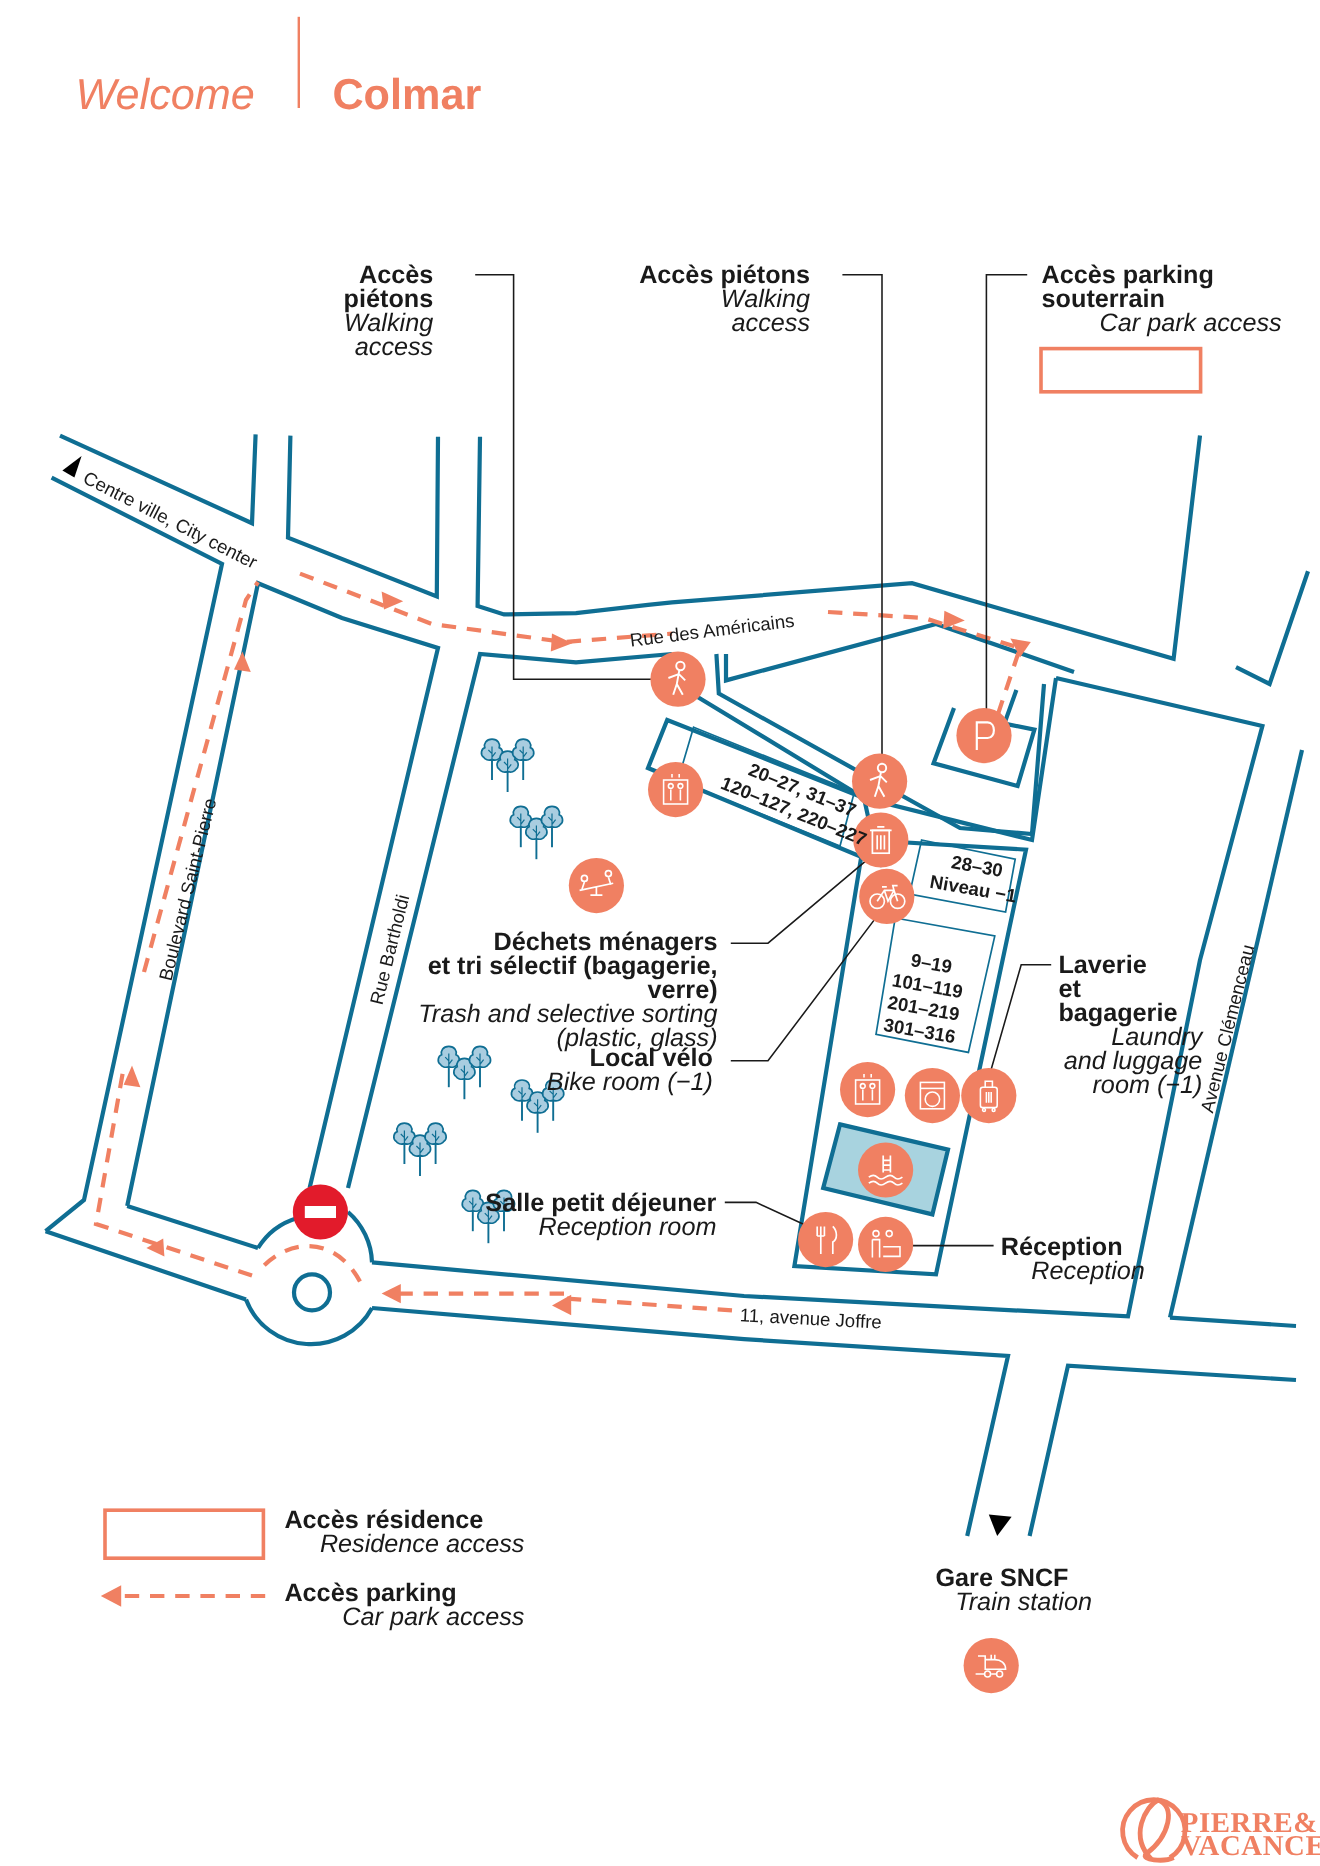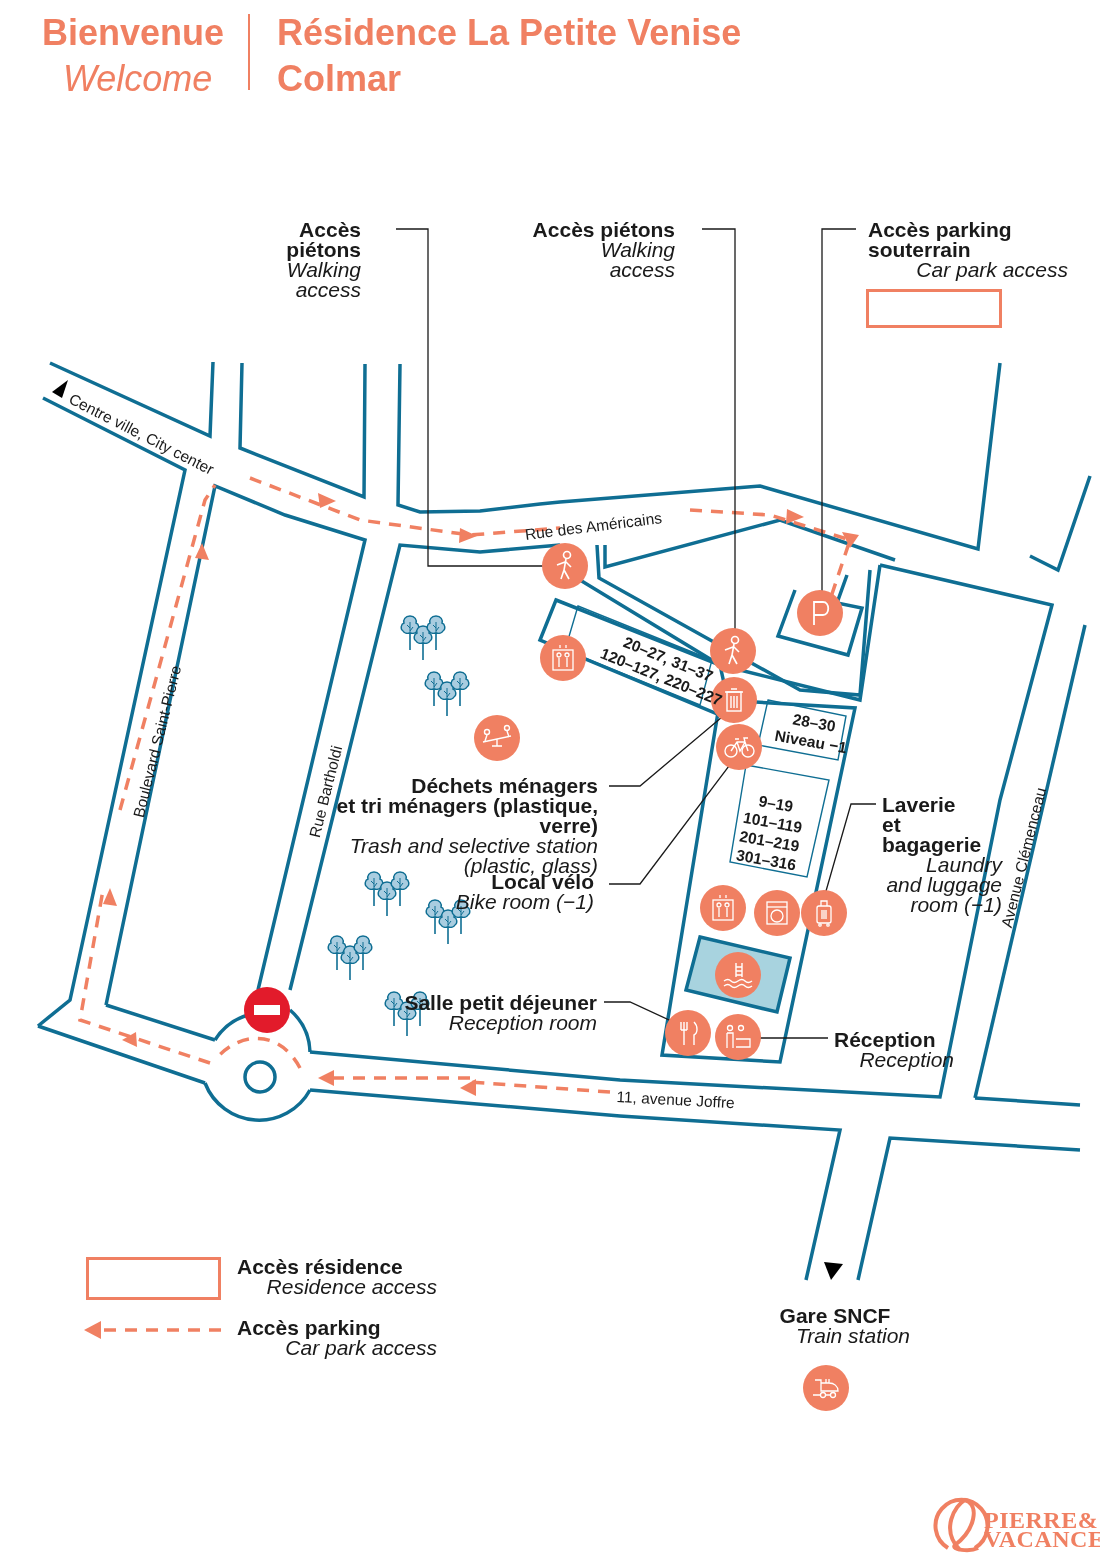--- a/index.html
+++ b/index.html
@@ -14,26 +14,26 @@
   .lbl i { font-style:italic; display:block;text-align:right; }
   .r { text-align:right; }
   .street { position:absolute; font-size:15.5px; white-space:nowrap; transform-origin:0 0; }
   .legend-box { position:absolute; border:3px solid #f08062; box-sizing:border-box; }
   .logo { position:absolute; color:#f08062; font-weight:bold; font-size:24px; line-height:19px; letter-spacing:0.5px;font-family:Liberation Serif, serif; }
 </style>
 </head>
 <body>
 
 <div class="hdr" style="left:42px; top:10px;">
-  <span>Bienvenue</span><br>
+  <br>
   <i>Welcome</i>
 </div>
 <div class="hdr-divider"></div>
 <div class="hdr" style="left:277px; top:10px;">
-  <span>Résidence La Petite Venise</span><br>
+  <br>
   <span>Colmar</span>
 </div>
 
 <svg id="map" width="1100" height="1555" viewBox="0 0 1100 1555">
   <defs>
     <marker id="arrowO" viewBox="0 0 10 10" refX="5" refY="5" markerWidth="6" markerHeight="6" orient="auto">
       <path d="M0,0 L10,5 L0,10 z" fill="#f08062"></path>
     </marker>
     <g id="tree">
       <line x1="0" y1="0" x2="0" y2="20" stroke="#0f6e93" stroke-width="1.6"></line>
@@ -258,22 +258,22 @@
 </div>
 <div class="lbl" style="left:868px; top:220px; width:200px;">
   <b>Accès parking</b>
   <b>souterrain</b>
   <i>Car park access</i>
 </div>
 <div class="legend-box" style="left:866px; top:289px; width:136px; height:39px;"></div>
 
 <div class="lbl r" style="left:300px; top:776px; width:298px;">
   <b>Déchets ménagers</b>
-  <b>et tri ménagers (plastique, verre)</b>
-  <i>Trash and selective station</i>
+  <b>et tri sélectif (bagagerie, verre)</b>
+  <i>Trash and selective sorting</i>
   <i>(plastic, glass)</i>
 </div>
 <div class="lbl r" style="left:420px; top:872px; width:174px;">
   <b>Local vélo</b>
   <i>Bike room (−1)</i>
 </div>
 <div class="lbl r" style="left:400px; top:993px; width:197px;">
   <b>Salle petit déjeuner</b>
   <i>Reception room</i>
 </div>

